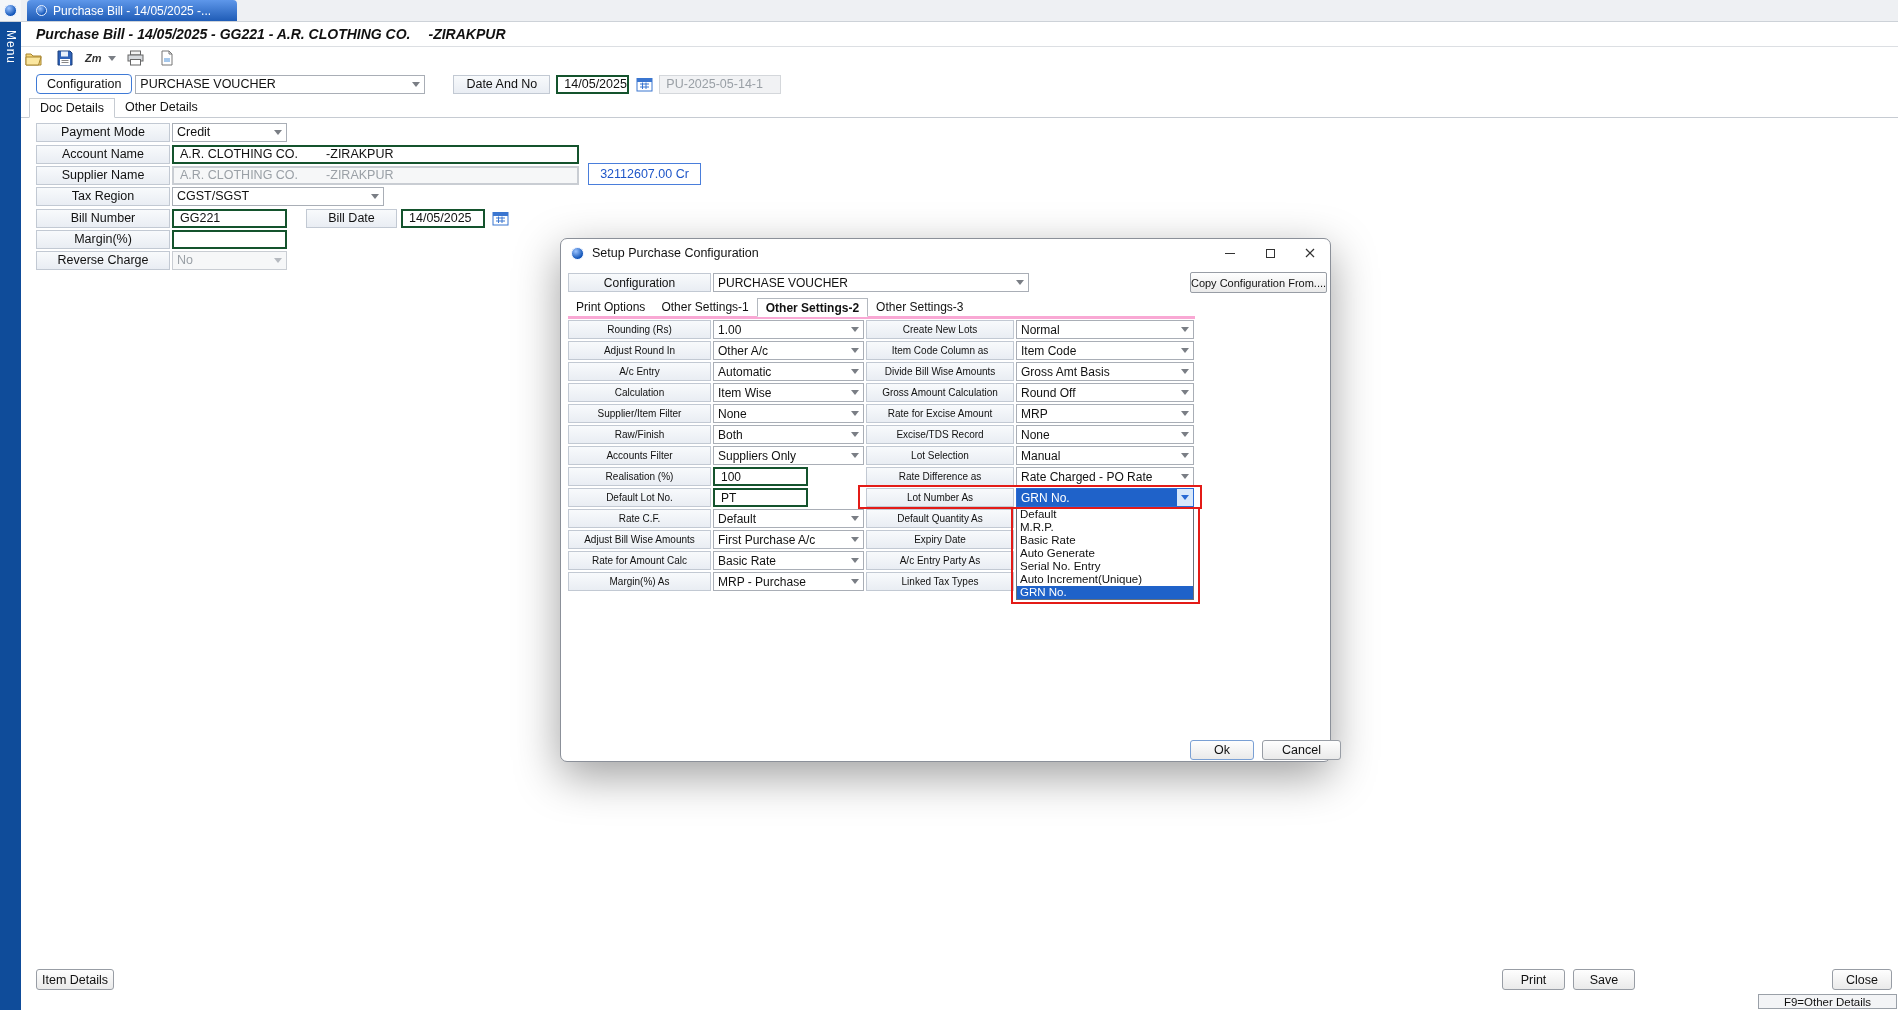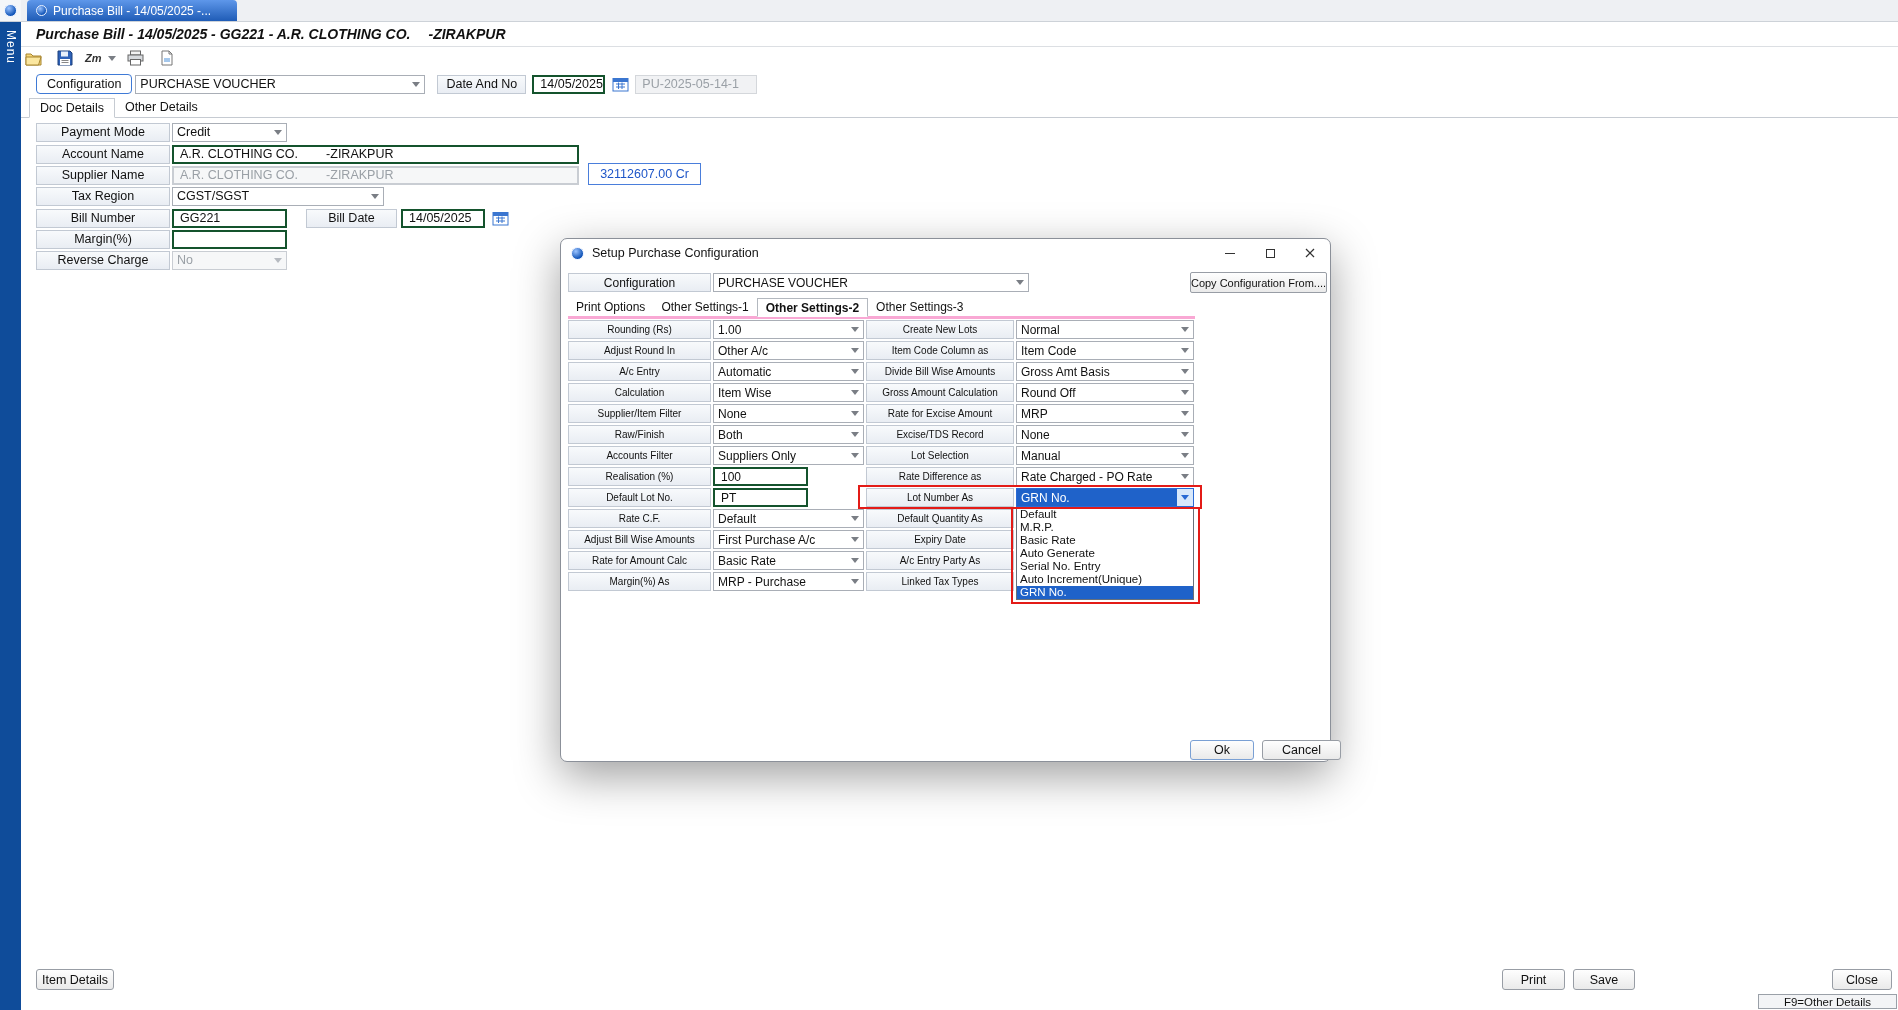--- a/index.html
+++ b/index.html
@@ -152,21 +152,21 @@
         </svg>
       </div>
     </div>
 
     <div class="row" style="top:74px">
       <div class="cfg-btn">Configuration</div>
       <div class="selectbox" style="width:290px; margin-left:3px">
         <span>PURCHASE VOUCHER</span>
         <span class="chev"></span>
       </div>
-      <div class="labelbox" style="width:89px; margin-left:12px">Date And No</div>
+      <div class="labelbox" style="width:97px; margin-left:28px">Date And No</div>
       <div class="inputbox" style="width:73px; margin-left:6px">14/05/2025</div>
       <div class="tbtn" style="margin-left:4px">
         <svg width="17" height="16" viewBox="0 0 17 16">
           <rect x="1" y="2.5" width="15" height="12.5" fill="#fff" stroke="#3b76d0"></rect>
           <rect x="1" y="2.5" width="15" height="3.5" fill="#3b76d0"></rect>
           <g stroke="#3b76d0">
               <line x1="4" y1="8" x2="13" y2="8"></line>
               <line x1="4" y1="11" x2="13" y2="11"></line>
               <line x1="6.5" y1="6.5" x2="6.5" y2="13"></line>
               <line x1="10" y1="6.5" x2="10" y2="13"></line>

